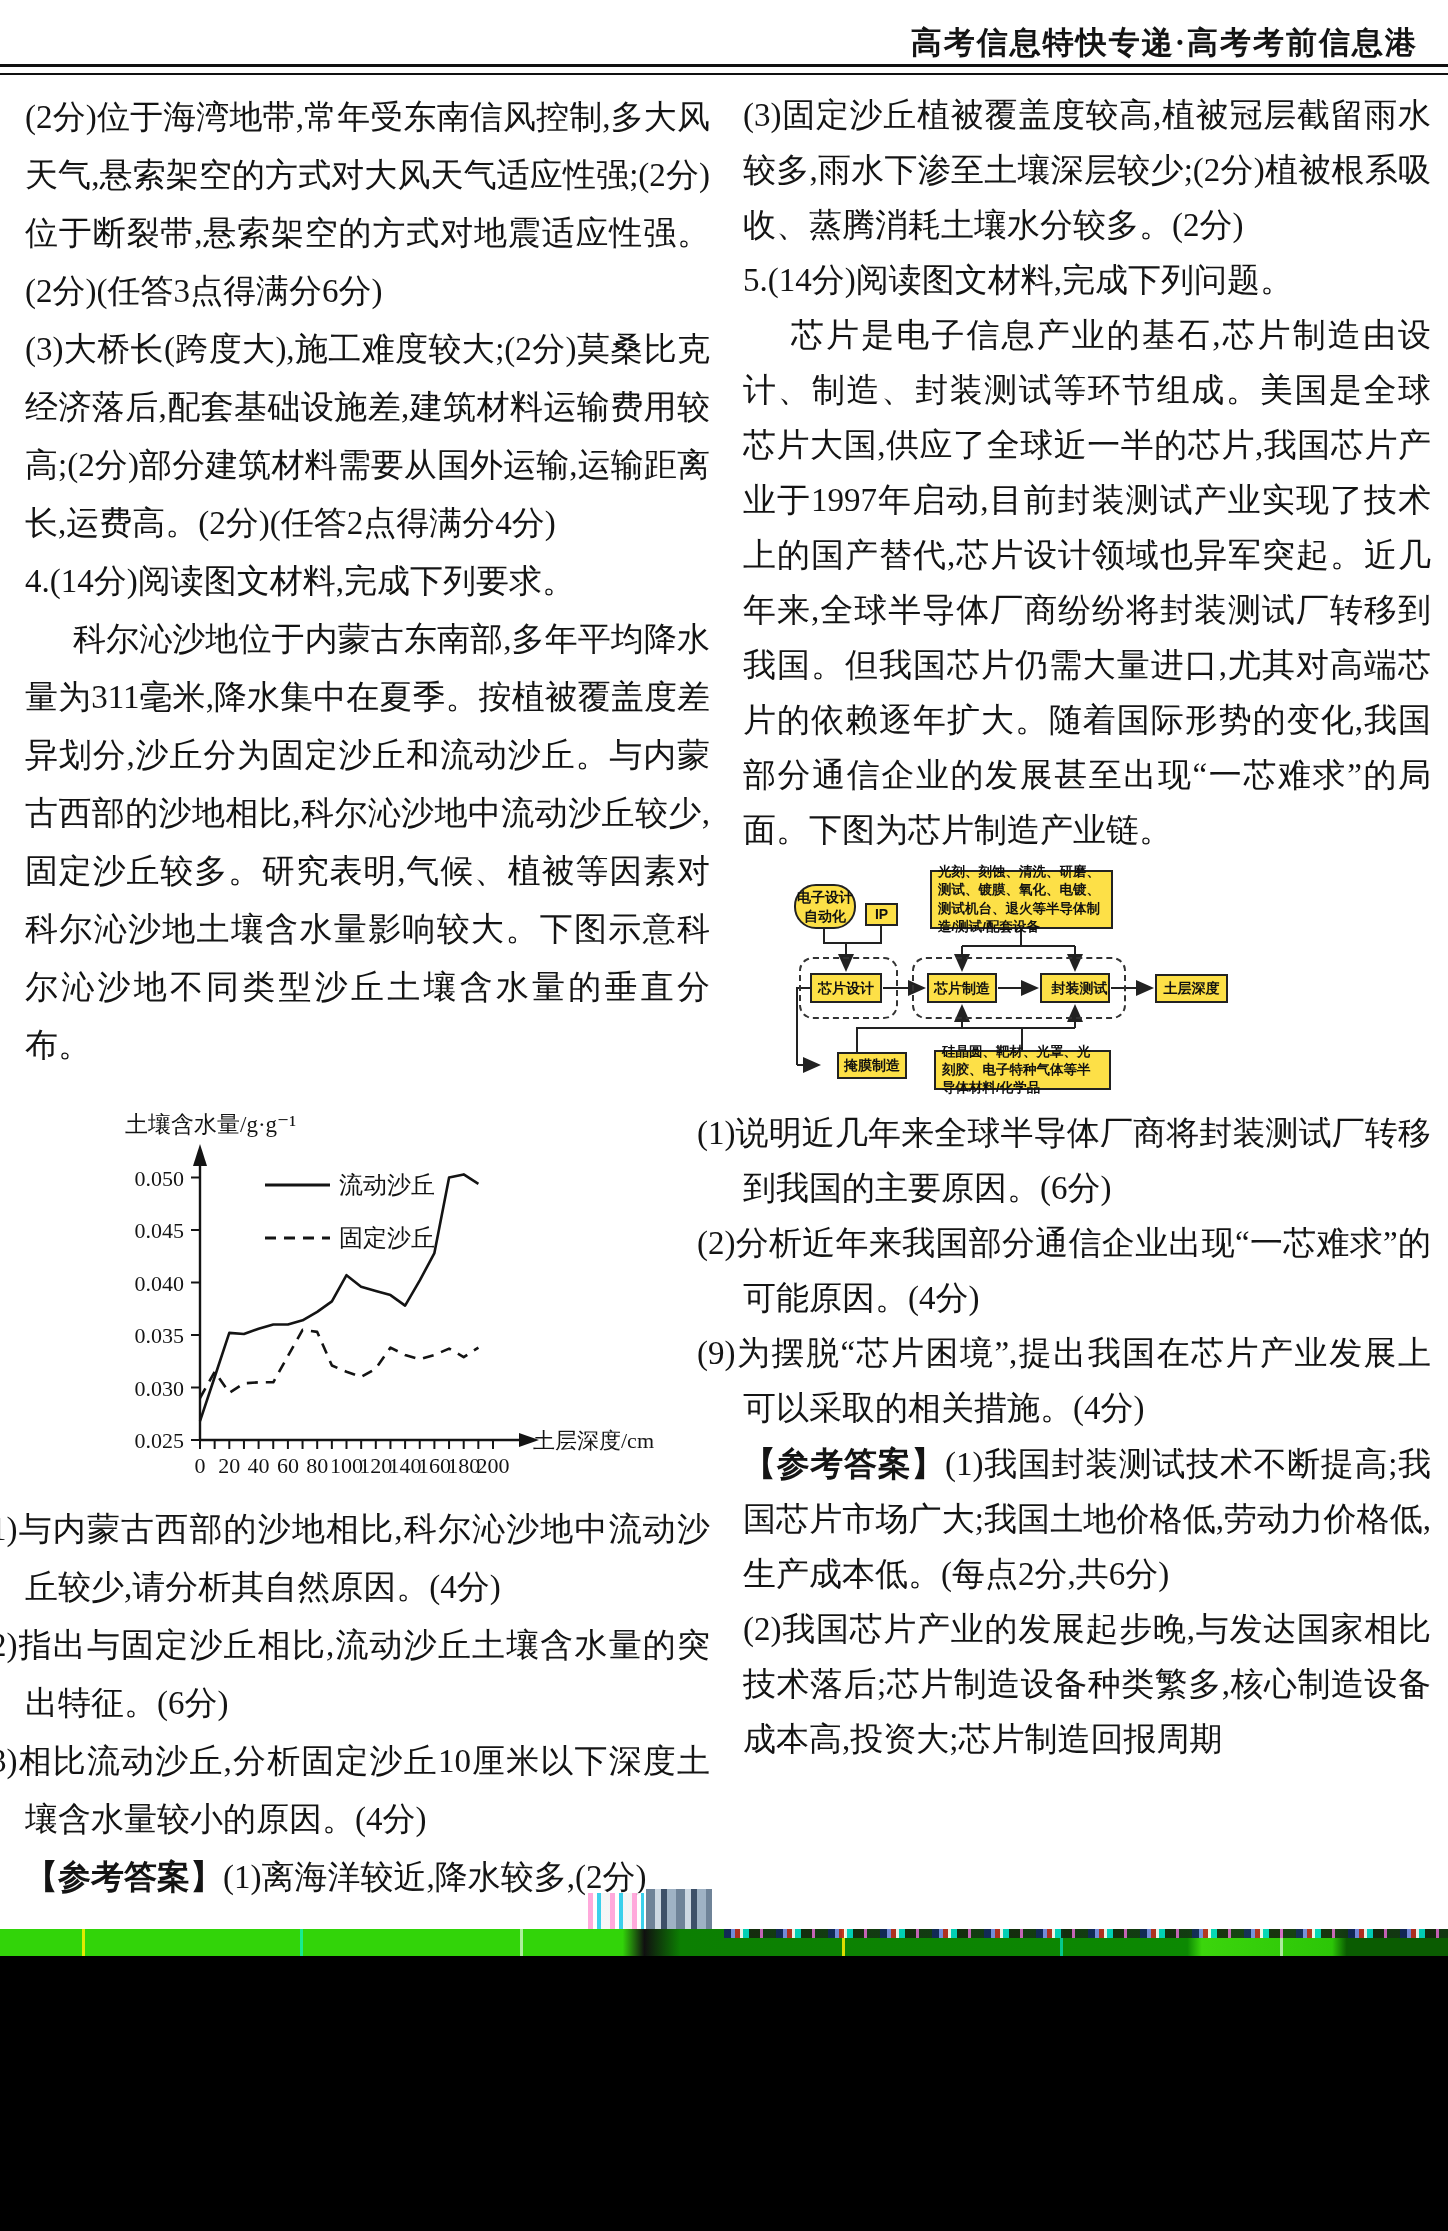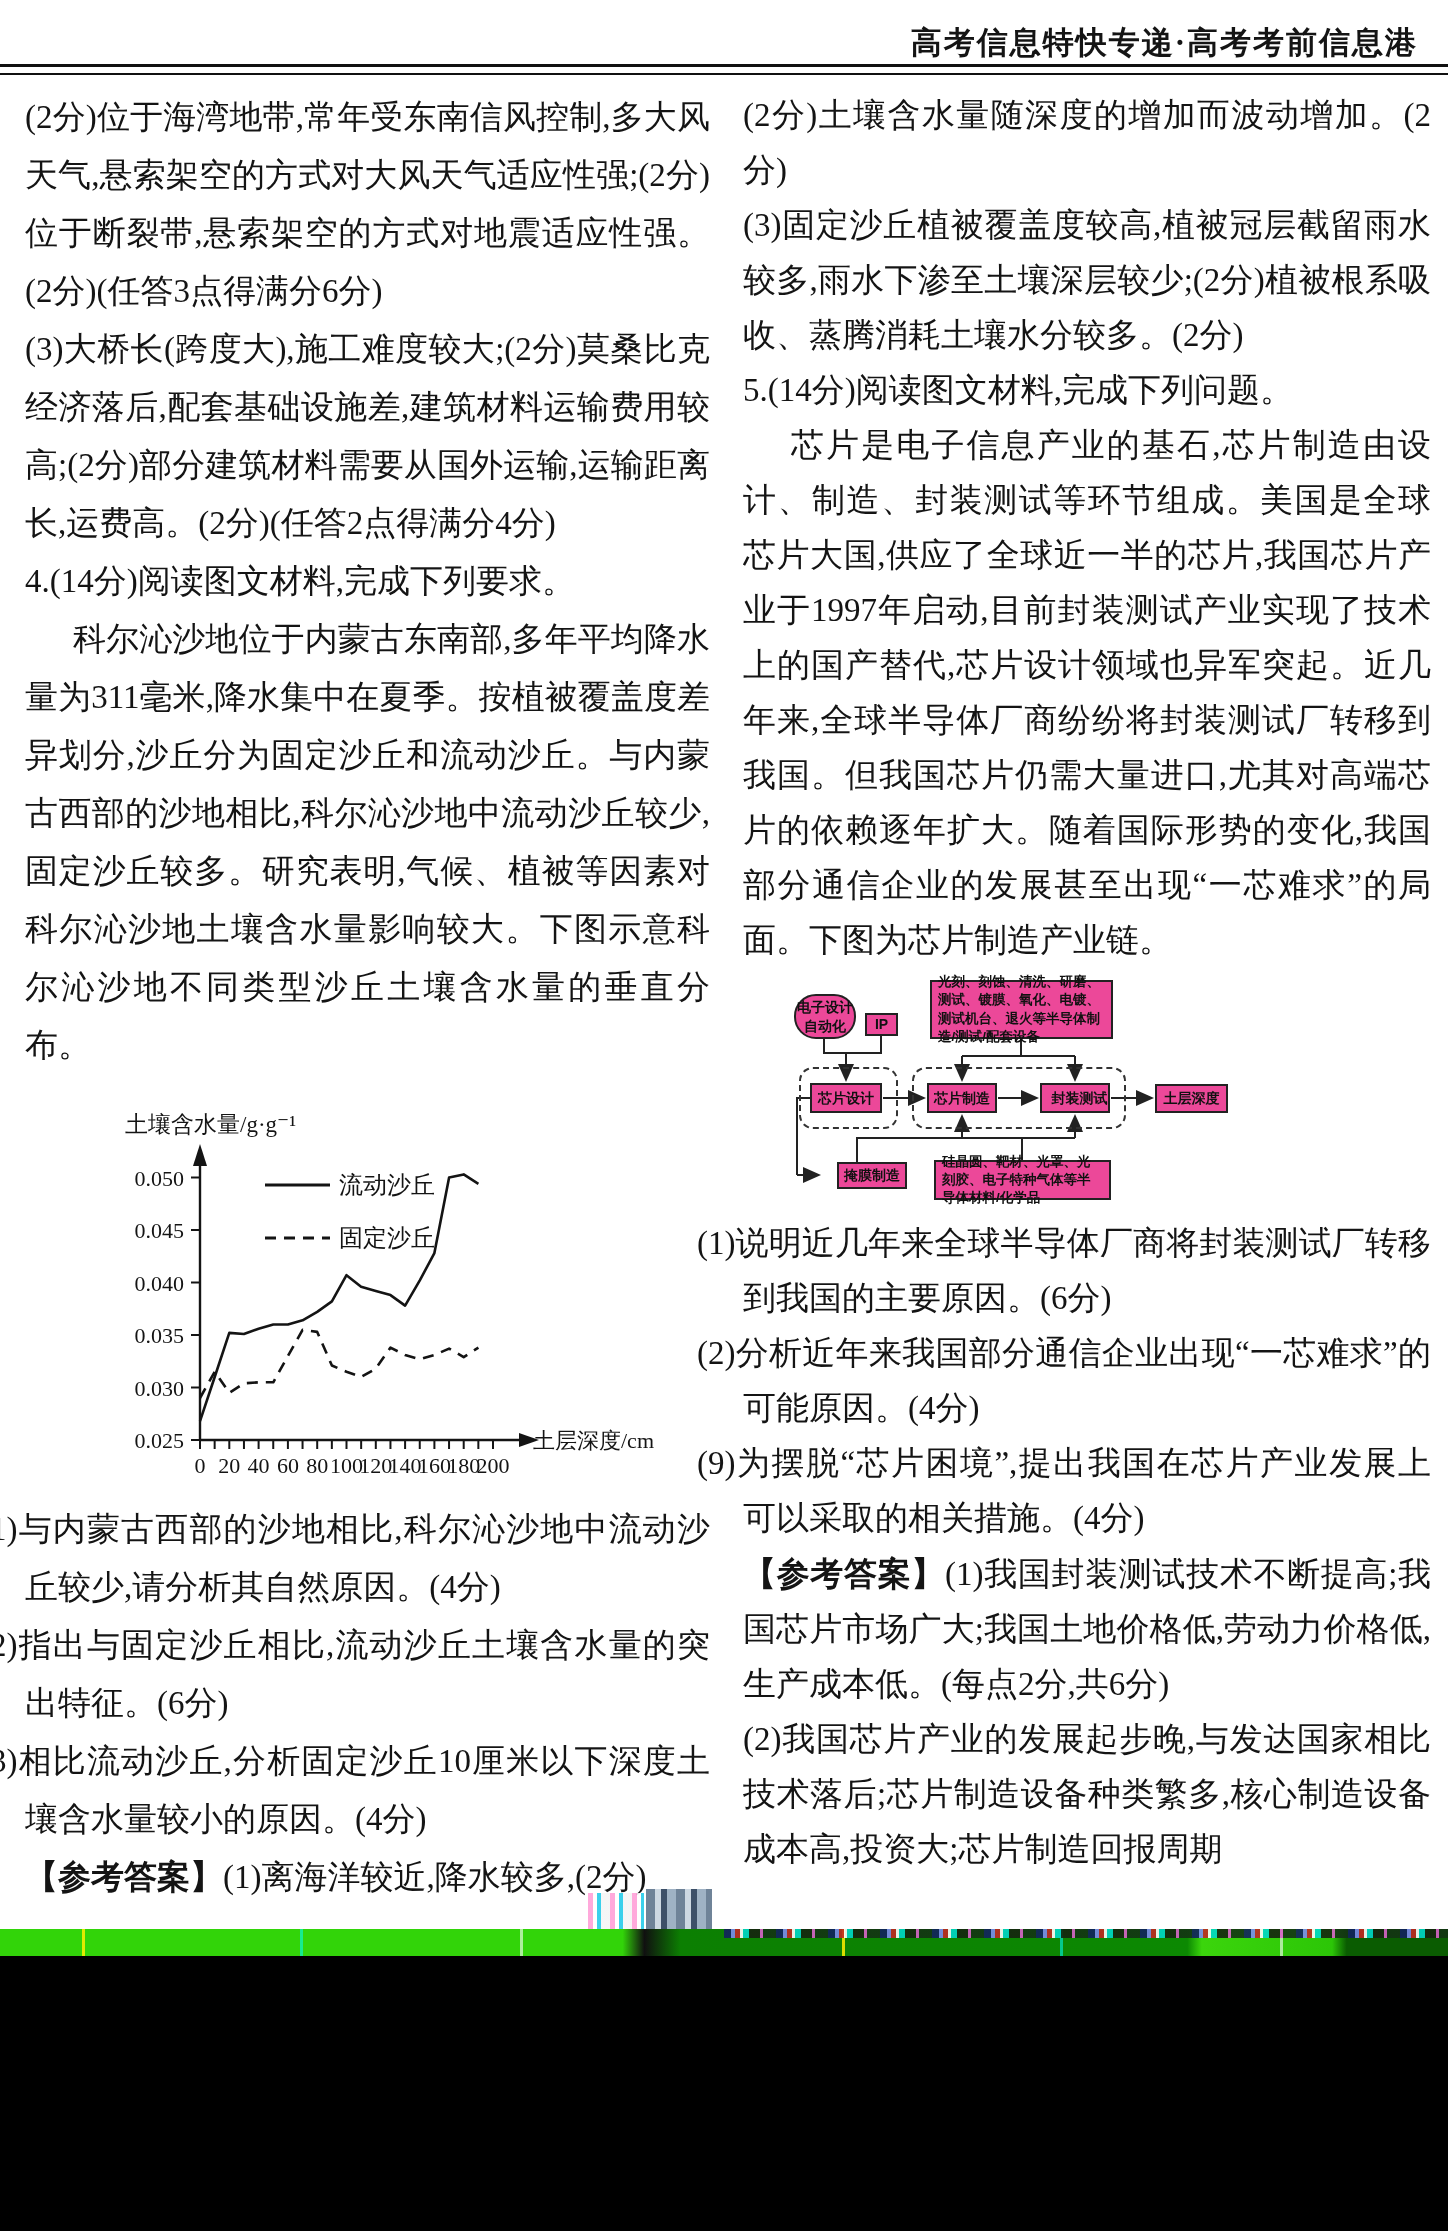--- a/index.html
+++ b/index.html
@@ -18,21 +18,21 @@
   .material{margin-left:28px;text-indent:48px;}
   .q{margin-left:92px;text-indent:-46px;}
   .ans-label{font-family:"Liberation Sans","DejaVu Sans",sans-serif;font-weight:700;}
   
   .chart-block{margin:14px 0 8px 0;}
   .chart-block svg{display:block;}
   
   .flowchart{position:relative;width:682px;height:232px;margin:10px 0 6px 4px;
         font-family:"Liberation Sans","DejaVu Sans",sans-serif;}
   .fc-arrows{position:absolute;left:0;top:0;}
-  .fc-box{position:absolute;border:2px solid #222;background:#ec4899;display:flex;
+  .fc-box{position:absolute;border:2px solid #222;background:#fde047;display:flex;
         align-items:center;justify-content:center;text-align:center;
         font-size:14px;line-height:1.3;font-weight:600;color:#111;box-sizing:border-box;}
   .fc-box.multi{justify-content:flex-start;text-align:left;padding:3px 6px;font-size:13.5px;line-height:1.35;}
   .fc-dashed{position:absolute;border:2px dashed #333;border-radius:14px;box-sizing:border-box;background:transparent;}
   .fc-eda{left:47px;top:16px;width:62px;height:45px;border-radius:22px;}
   .fc-ip{left:118px;top:35px;width:33px;height:23px;}
   .fc-equip{left:183px;top:2px;width:183px;height:59px;}
   .fc-wrap-design{left:52px;top:89px;width:99px;height:62px;}
   .fc-wrap-mfg{left:165px;top:89px;width:214px;height:62px;}
   .fc-design{left:63px;top:105px;width:72px;height:30px;}
@@ -130,21 +130,20 @@
         </svg>
     </div>
 
     <p class="q">(1)与内蒙古西部的沙地相比,科尔沁沙地中流动沙丘较少,请分析其自然原因。(4分)</p>
     <p class="q">(2)指出与固定沙丘相比,流动沙丘土壤含水量的突出特征。(6分)</p>
     <p class="q">(3)相比流动沙丘,分析固定沙丘10厘米以下深度土壤含水量较小的原因。(4分)</p>
     <p><span class="ans-label">【参考答案】</span><span>(1)离海洋较近,降水较多,(2分)</span></p>
   </div>
 
   <div class="col col-right">
-    <p>(2分)土壤含水量随深度的增加而波动增加。(2分)</p>
     <p>(3)固定沙丘植被覆盖度较高,植被冠层截留雨水较多,雨水下渗至土壤深层较少;(2分)植被根系吸收、蒸腾消耗土壤水分较多。(2分)</p>
     <p>5.(14分)阅读图文材料,完成下列问题。</p>
     <p class="material">芯片是电子信息产业的基石,芯片制造由设计、制造、封装测试等环节组成。美国是全球芯片大国,供应了全球近一半的芯片,我国芯片产业于1997年启动,目前封装测试产业实现了技术上的国产替代,芯片设计领域也异军突起。近几年来,全球半导体厂商纷纷将封装测试厂转移到我国。但我国芯片仍需大量进口,尤其对高端芯片的依赖逐年扩大。随着国际形势的变化,我国部分通信企业的发展甚至出现“一芯难求”的局面。下图为芯片制造产业链。</p>
 
     <div class="flowchart">
       <svg class="fc-arrows" width="682" height="232" viewBox="0 0 682 232">
         <defs>
           <marker id="arw" markerWidth="9" markerHeight="8" refX="7.5" refY="4" orient="auto">
             <path d="M0,0 L9,4 L0,8 Z" fill="#222"></path>
           </marker>

